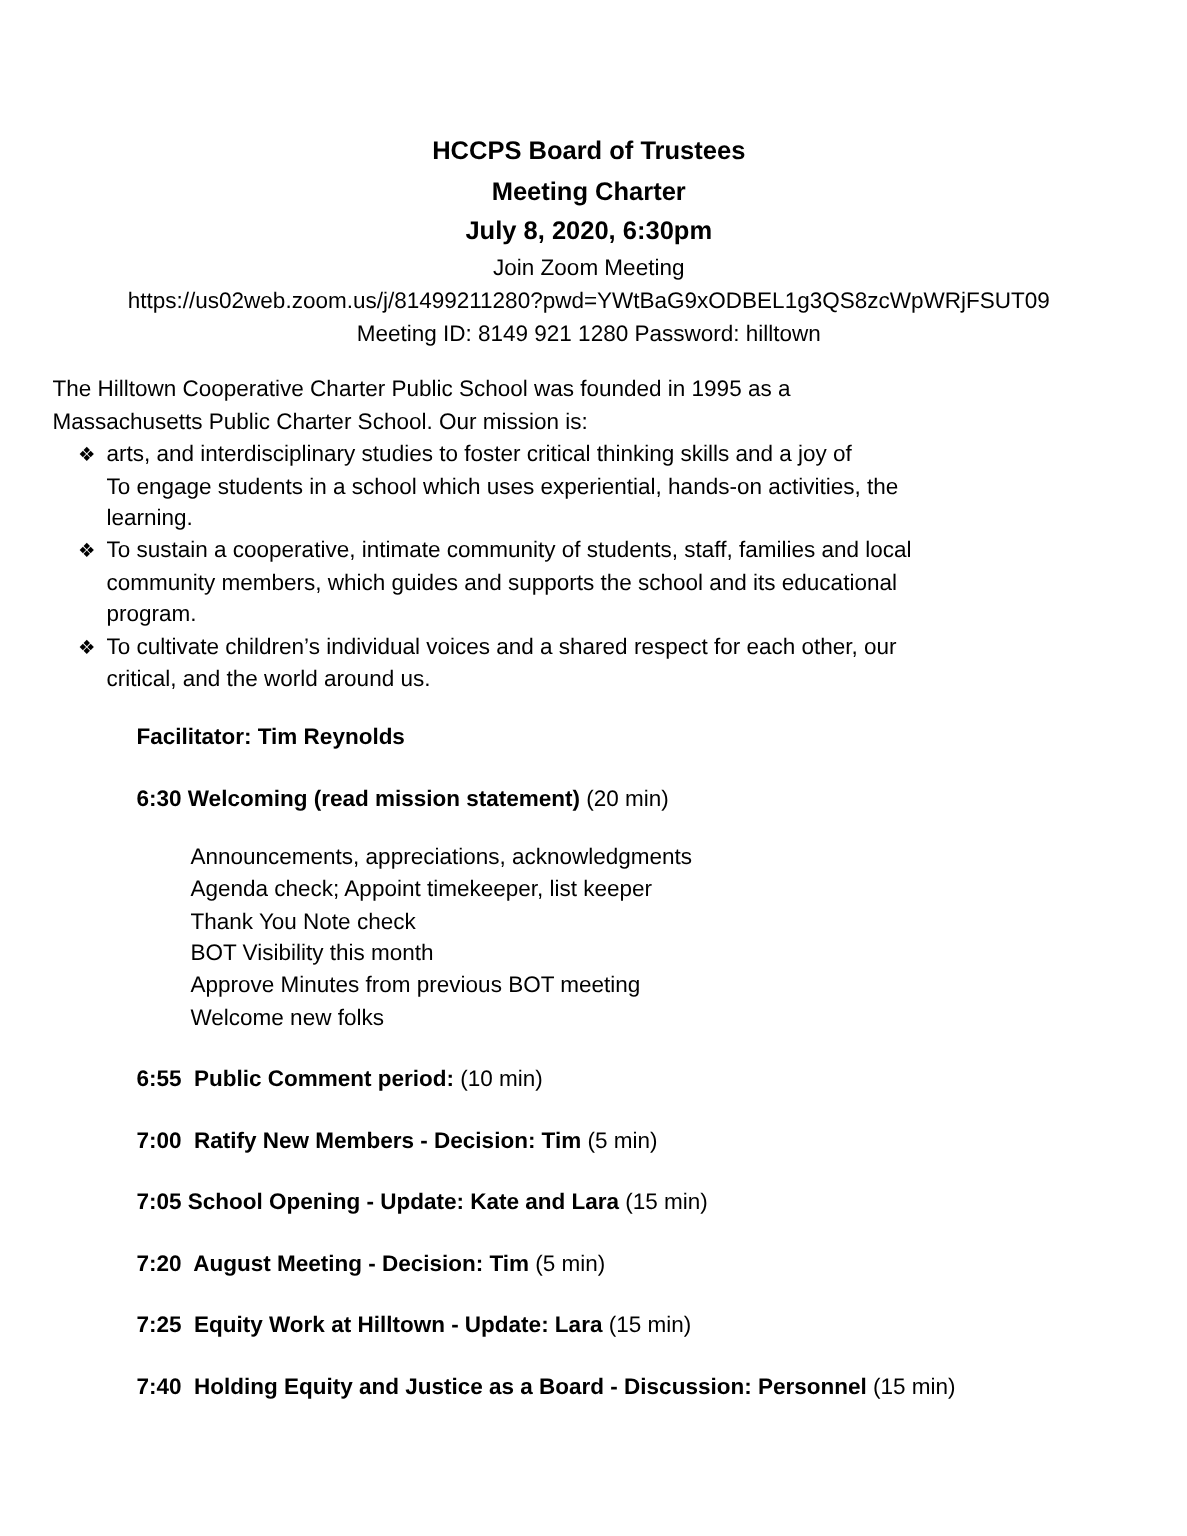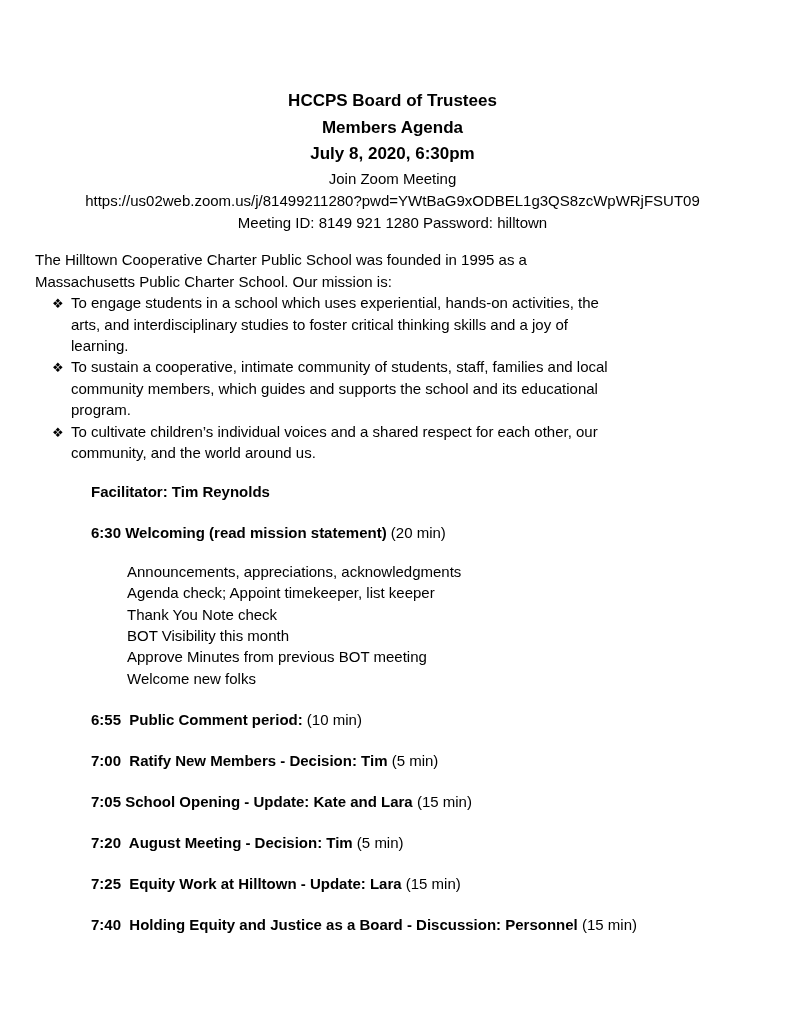--- a/index.html
+++ b/index.html
@@ -74,49 +74,49 @@
     margin-top: 17px;
   }
 </style>
 </head>
 <body>
 
 <div class="page">
 
   <div class="doc-header">
     <div class="h-bold">HCCPS Board of Trustees</div>
-    <div class="h-bold">Members Agenda</div>
+    <div class="h-bold">Meeting Charter</div>
     <div class="h-bold">July 8, 2020, 6:30pm</div>
     <div class="h-reg">Join Zoom Meeting</div>
     <div class="h-reg">https://us02web.zoom.us/j/81499211280?pwd=YWtBaG9xODBEL1g3QS8zcWpWRjFSUT09</div>
     <div class="h-reg">Meeting ID: 8149 921 1280 Password: hilltown</div>
   </div>
 
   <div class="body-text intro">
     <div class="t">The Hilltown Cooperative Charter Public School was founded in 1995 as a</div>
     <div class="t">Massachusetts Public Charter School. Our mission is:</div>
 
     <div class="bullet">
       <span class="marker">❖</span>
+      <div class="t">arts, and interdisciplinary studies to foster critical thinking skills and a joy of</div>
       <div class="t">To engage students in a school which uses experiential, hands-on activities, the</div>
-      <div class="t">arts, and interdisciplinary studies to foster critical thinking skills and a joy of</div>
       <div class="t">learning.</div>
     </div>
 
     <div class="bullet">
       <span class="marker">❖</span>
       <div class="t">To sustain a cooperative, intimate community of students, staff, families and local</div>
       <div class="t">community members, which guides and supports the school and its educational</div>
       <div class="t">program.</div>
     </div>
 
     <div class="bullet">
       <span class="marker">❖</span>
       <div class="t">To cultivate children’s individual voices and a shared respect for each other, our</div>
-      <div class="t">community, and the world around us.</div>
+      <div class="t">critical, and the world around us.</div>
     </div>
   </div>
 
   <div class="body-text facilitator t">Facilitator: Tim Reynolds</div>
 
   <div class="body-text">
 
     <div class="agenda-item">
       <div><span class="b t">6:30 Welcoming (read mission statement)</span><span class="t"> (20 min)</span></div>
       <div class="agenda-subs">

